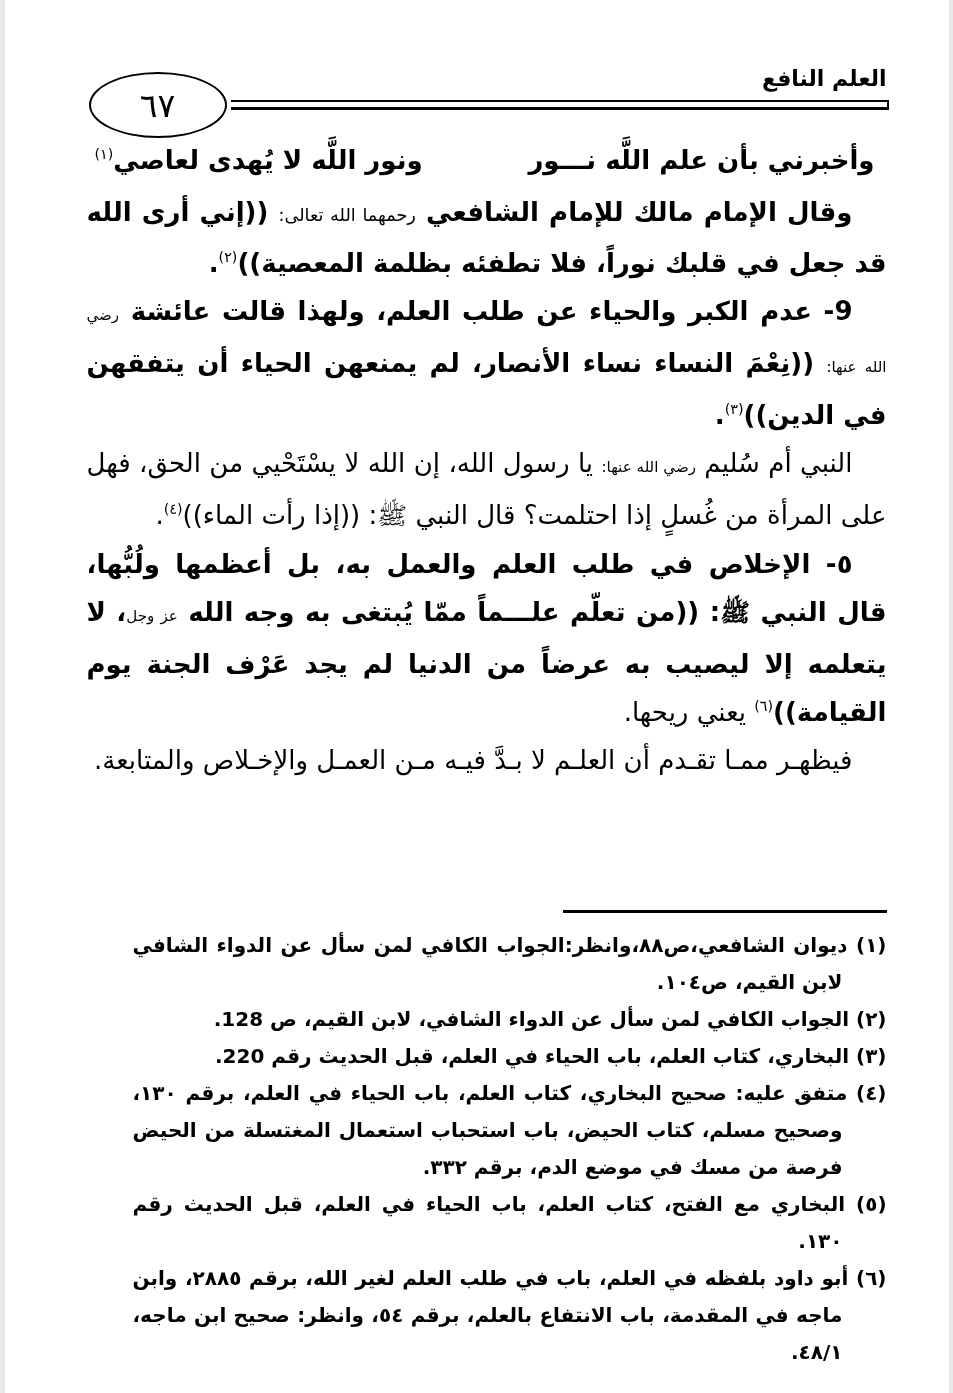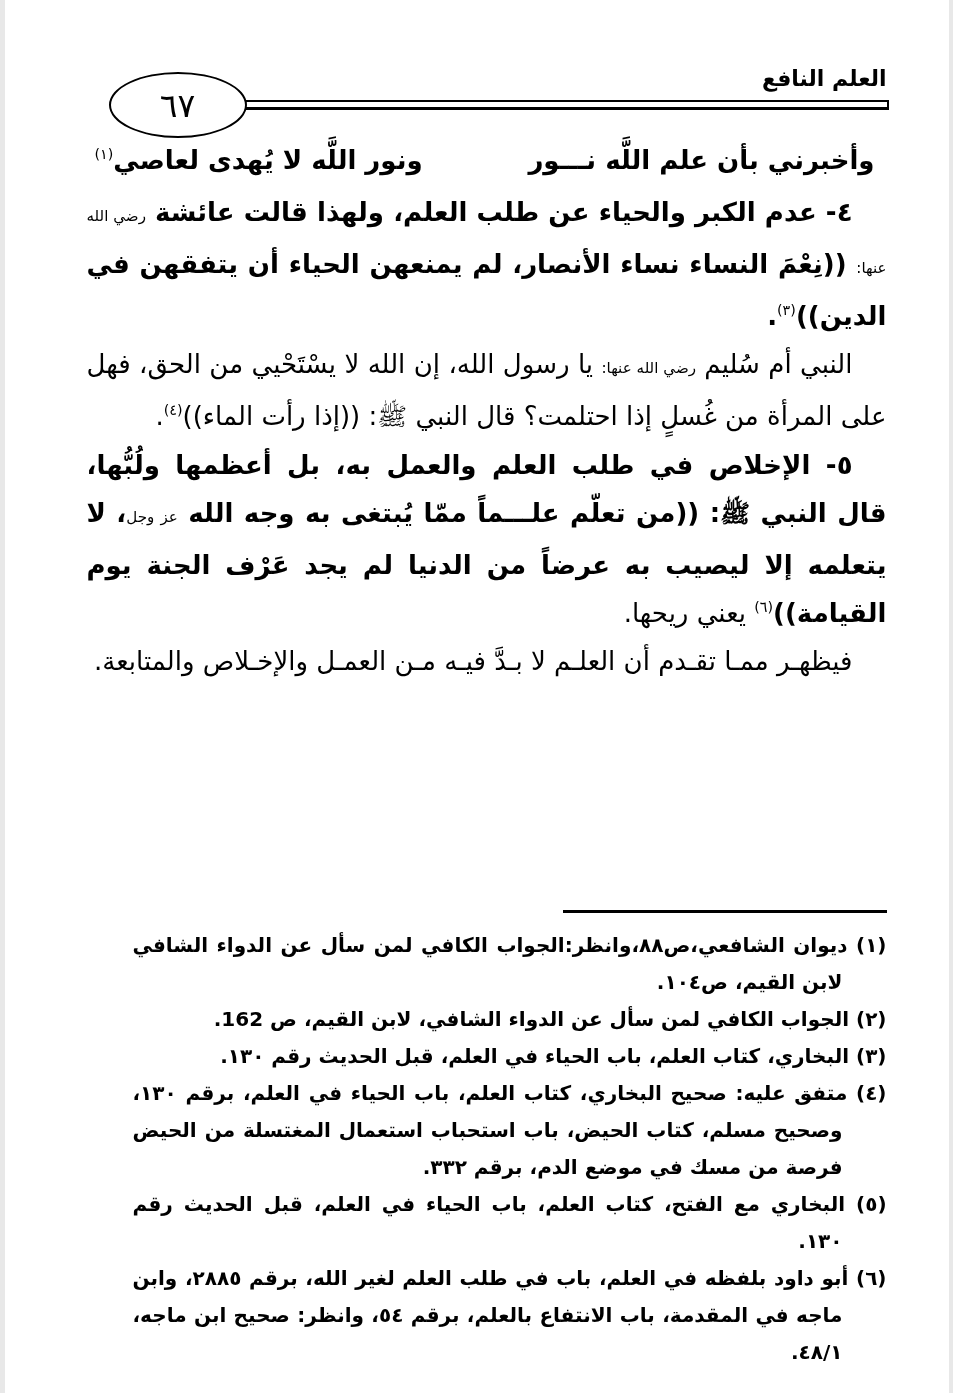--- a/index.html
+++ b/index.html
@@ -22,21 +22,21 @@
   }
   .header-bar {
     position:absolute; left:226px; right:60px; top:100px;
     height:10px;
     border-top:2.5px solid #000;
     border-bottom:3.5px solid #000;
     border-right:2.5px solid #000;
     background:#fff;
   }
   .page-num-oval {
-    position:absolute; left:104px; top:72px;
+    position:absolute; left:84px; top:72px;
     width:138px; height:66px;
     border:2.5px solid #000; border-radius:50%;
     background:#fff;
     display:flex; align-items:center; justify-content:center;
     font-size:33px;
   }
   
   .main-text {
     position:absolute; top:136px; right:62px; left:82px;
     font-size:26px; line-height:48px;
@@ -90,36 +90,37 @@
     <span>٦٧</span>
   </div>
 
   <div class="main-text">
 
     <div class="poetry">
       <span class="hemistich">وأخبرني بأن علم اللَّه نـــور</span>
       <span class="hemistich"><span>ونور اللَّه لا يُهدى لعاصي</span><sup class="fn-marker">(١)</sup></span>
     </div>
 
+    <p class="para bold"><span>وقال الإمام مالك للإمام الشافعي </span><span class="honorific-md">رحمهما الله تعالى:</span><span> ((إني أرى الله قد جعل في قلبك نوراً، فلا تطفئه بظلمة المعصية))</span><sup class="fn-marker">(٢)</sup><span>.</span></p>
 
-    <p class="para bold"><span>٤- عدم الكبر والحياء عن طلب العلم، ولهذا قالت عائشة </span><span class="honorific">رضي الله عنها:</span><span> ((نِعْمَ النساء نساء الأنصار، لم يمنعهن الحياء أن يتفقهن في الدين))</span><sup class="fn-marker">(٣)</sup><span>.</span></p>
+    <p class="para bold"><span>9- عدم الكبر والحياء عن طلب العلم، ولهذا قالت عائشة </span><span class="honorific">رضي الله عنها:</span><span> ((نِعْمَ النساء نساء الأنصار، لم يمنعهن الحياء أن يتفقهن في الدين))</span><sup class="fn-marker">(٣)</sup><span>.</span></p>
 
     <p class="para"><span>النبي أم سُليم </span><span class="honorific">رضي الله عنها:</span><span> يا رسول الله، إن الله لا يسْتَحْيي من الحق، فهل على المرأة من غُسلٍ إذا احتلمت؟ قال النبي </span><span class="saw-glyph">ﷺ</span><span>: </span><span class="quote-bold">((إذا رأت الماء))</span><sup class="fn-marker">(٤)</sup><span>.</span></p>
 
 
     <p class="para bold"><span>٥- الإخلاص في طلب العلم والعمل به، بل أعظمها ولُبُّها، قال النبي </span><span class="saw-glyph">ﷺ</span><span>: ((من تعلّم علـــماً ممّا يُبتغى به وجه الله </span><span class="honorific">عز وجل</span><span>، لا يتعلمه إلا ليصيب به عرضاً من الدنيا لم يجد عَرْف الجنة يوم القيامة))</span><sup class="fn-marker">(٦)</sup><span style="font-weight:normal"> يعني ريحها.</span></p>
 
     <p class="para">فيظهـر ممـا تقـدم أن العلـم لا بـدَّ فيـه مـن العمـل والإخـلاص والمتابعة.</p>
 
   </div>
 
   <div class="footnotes">
     <div class="fn-separator"></div>
 
     <div class="footnote"><span class="fn-num">(١)</span> <span>ديوان الشافعي،ص٨٨،وانظر:الجواب الكافي لمن سأل عن الدواء الشافي لابن القيم، ص١٠٤.</span></div>
-    <div class="footnote"><span class="fn-num">(٢)</span> <span>الجواب الكافي لمن سأل عن الدواء الشافي، لابن القيم، ص 162.</span></div>
-    <div class="footnote"><span class="fn-num">(٣)</span> <span>البخاري، كتاب العلم، باب الحياء في العلم، قبل الحديث رقم ١٣٠.</span></div>
+    <div class="footnote"><span class="fn-num">(٢)</span> <span>الجواب الكافي لمن سأل عن الدواء الشافي، لابن القيم، ص 128.</span></div>
+    <div class="footnote"><span class="fn-num">(٣)</span> <span>البخاري، كتاب العلم، باب الحياء في العلم، قبل الحديث رقم 220.</span></div>
     <div class="footnote"><span class="fn-num">(٤)</span> <span>متفق عليه: صحيح البخاري، كتاب العلم، باب الحياء في العلم، برقم ١٣٠، وصحيح مسلم،  كتاب الحيض، باب استحباب استعمال المغتسلة من الحيض فرصة من مسك في موضع الدم، برقم ٣٣٢.</span></div>
     <div class="footnote"><span class="fn-num">(٥)</span> <span>البخاري مع الفتح، كتاب العلم، باب الحياء في العلم، قبل الحديث رقم ١٣٠.</span></div>
     <div class="footnote"><span class="fn-num">(٦)</span> <span>أبو داود بلفظه في العلم، باب في طلب العلم لغير الله، برقم ٢٨٨٥، وابن ماجه في المقدمة، باب الانتفاع بالعلم، برقم ٥٤، وانظر: صحيح ابن ماجه، ٤٨/١.</span></div>
   </div>
 
 </div>
 
 </body></html>

